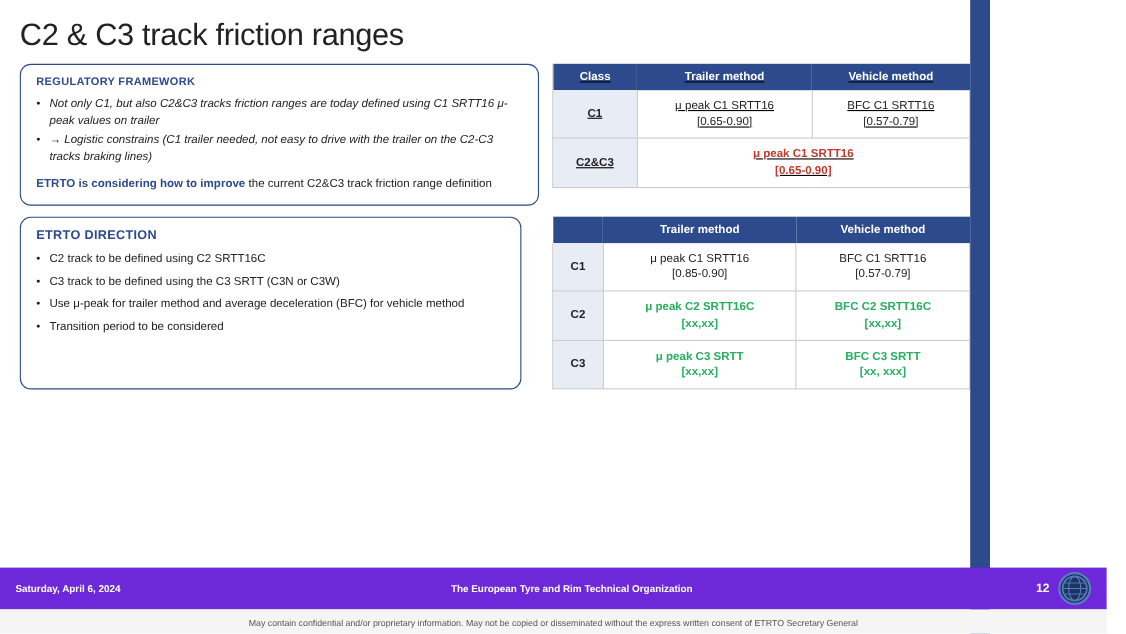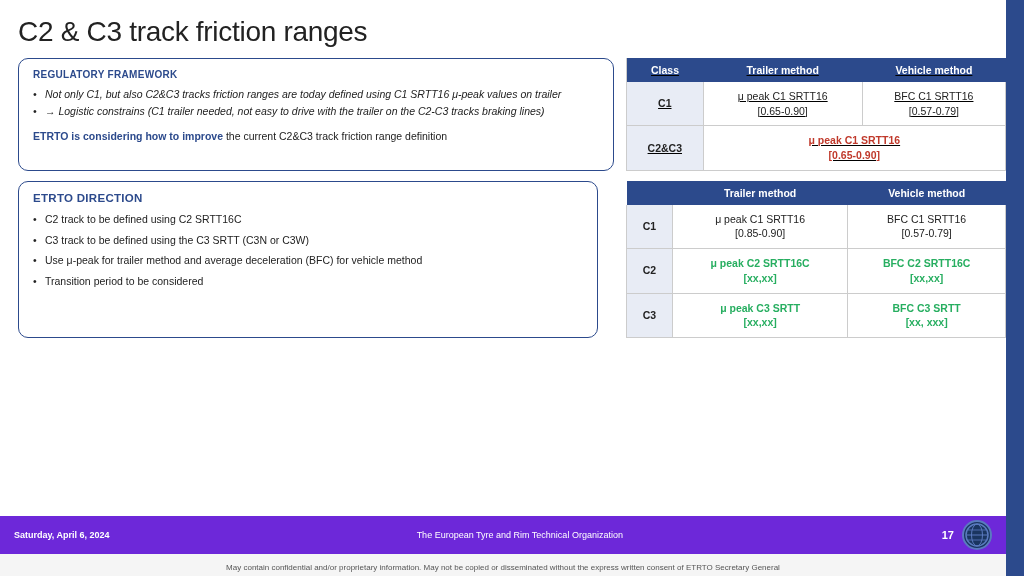--- a/index.html
+++ b/index.html
@@ -6,21 +6,21 @@
     body {
       font-family: 'Segoe UI', Arial, sans-serif;
       background: #fff;
       width: 1024px;
       height: 576px;
       overflow: hidden;
       position: relative;
     }
 
     .main-container {
-      width: 1024px;
+      width: 900px;
       height: 576px;
       display: flex;
       flex-direction: column;
       padding: 10px 18px 0 18px;
       position: relative;
     }
 
     
     .sidebar-bar {
       position: absolute;
@@ -207,21 +207,21 @@
 
     .footer-date {
       color: #fff;
       font-size: 9px;
       font-weight: 600;
     }
 
     .footer-org {
       color: #fff;
       font-size: 9px;
-      font-weight: 400;
+      font-weight: 700;
     }
 
     .footer-page {
       color: #fff;
       font-size: 11px;
       font-weight: 700;
       min-width: 24px;
       text-align: right;
     }
 
@@ -354,21 +354,21 @@
       </div>
 
     </div>
   </div>
 
   <div class="footer-wrapper">
     <div class="footer-top-bar">
       <span class="footer-date">Saturday, April 6, 2024</span>
       <span class="footer-org">The European Tyre and Rim Technical Organization</span>
       <div style="display:flex; align-items:center; gap:8px;">
-        <span class="footer-page">17</span>
+        <span class="footer-page">12</span>
         <div class="globe-icon">
           <svg width="26" height="26" viewBox="0 0 26 26" xmlns="http://www.w3.org/2000/svg">
             <circle cx="13" cy="13" r="11" fill="#1a3560" stroke="#5a7abf" stroke-width="1.5"></circle>
             <ellipse cx="13" cy="13" rx="5.5" ry="11" fill="none" stroke="#5a7abf" stroke-width="1"></ellipse>
             <line x1="2" y1="13" x2="24" y2="13" stroke="#5a7abf" stroke-width="1"></line>
             <line x1="4" y1="8" x2="22" y2="8" stroke="#5a7abf" stroke-width="0.8"></line>
             <line x1="4" y1="18" x2="22" y2="18" stroke="#5a7abf" stroke-width="0.8"></line>
           </svg>
         </div>
       </div>

